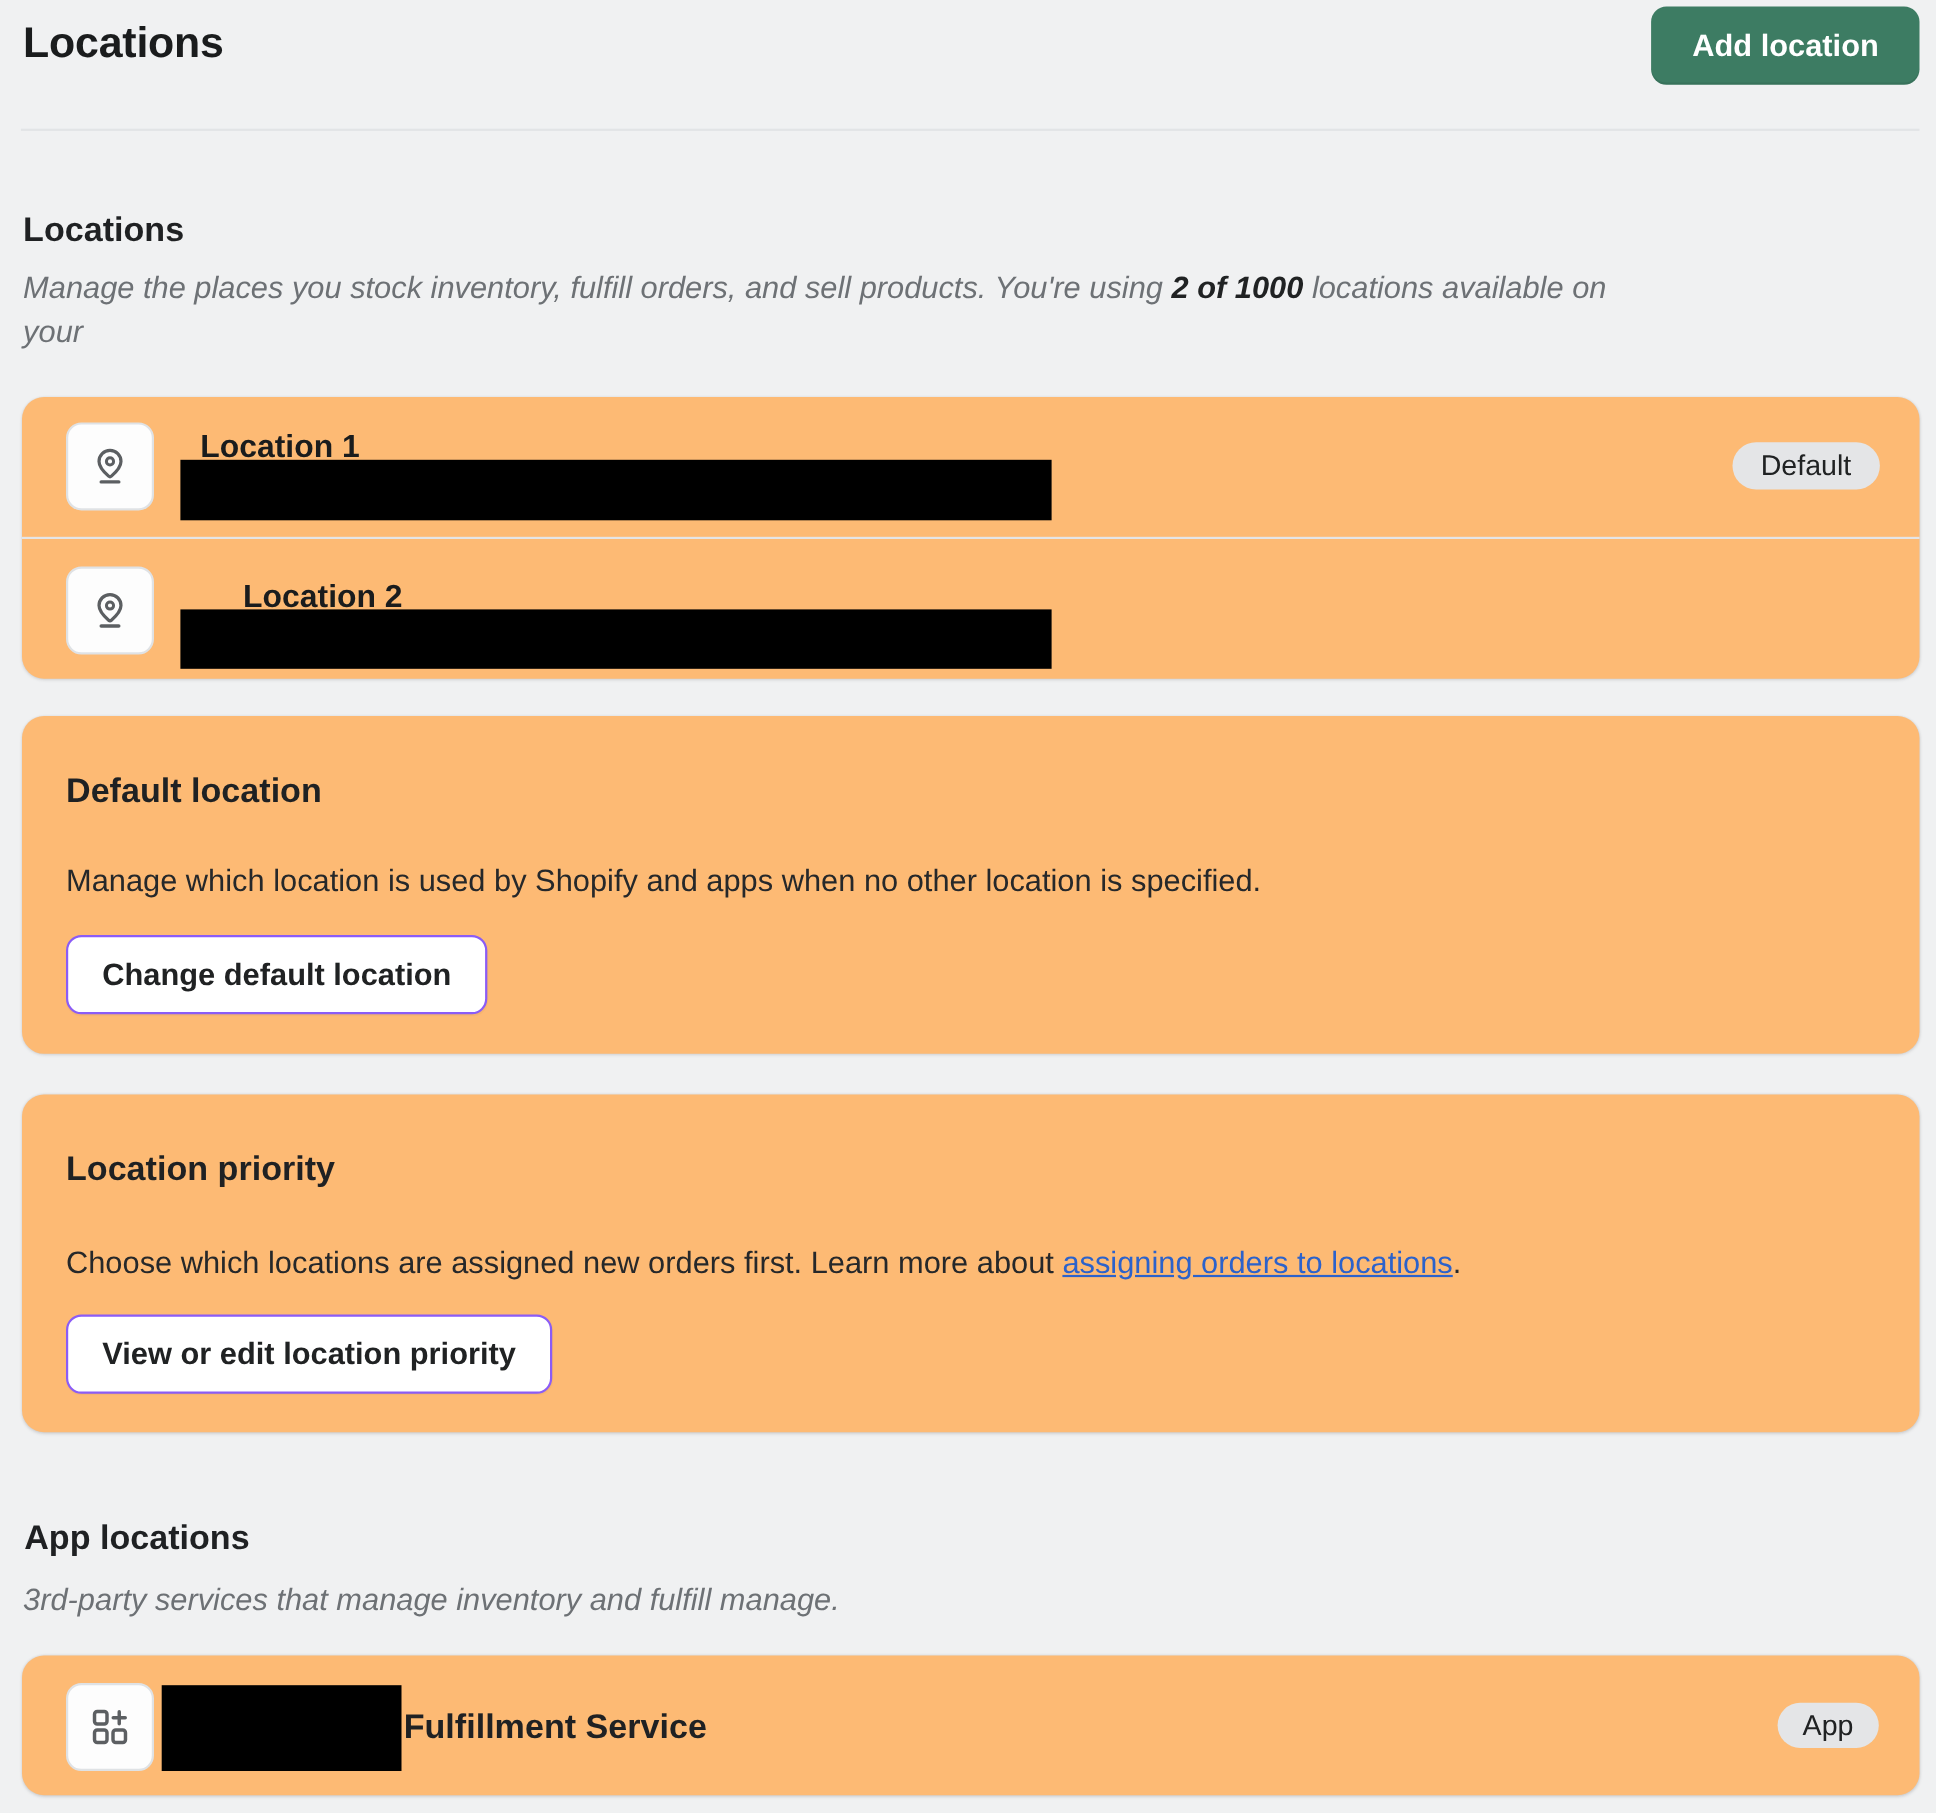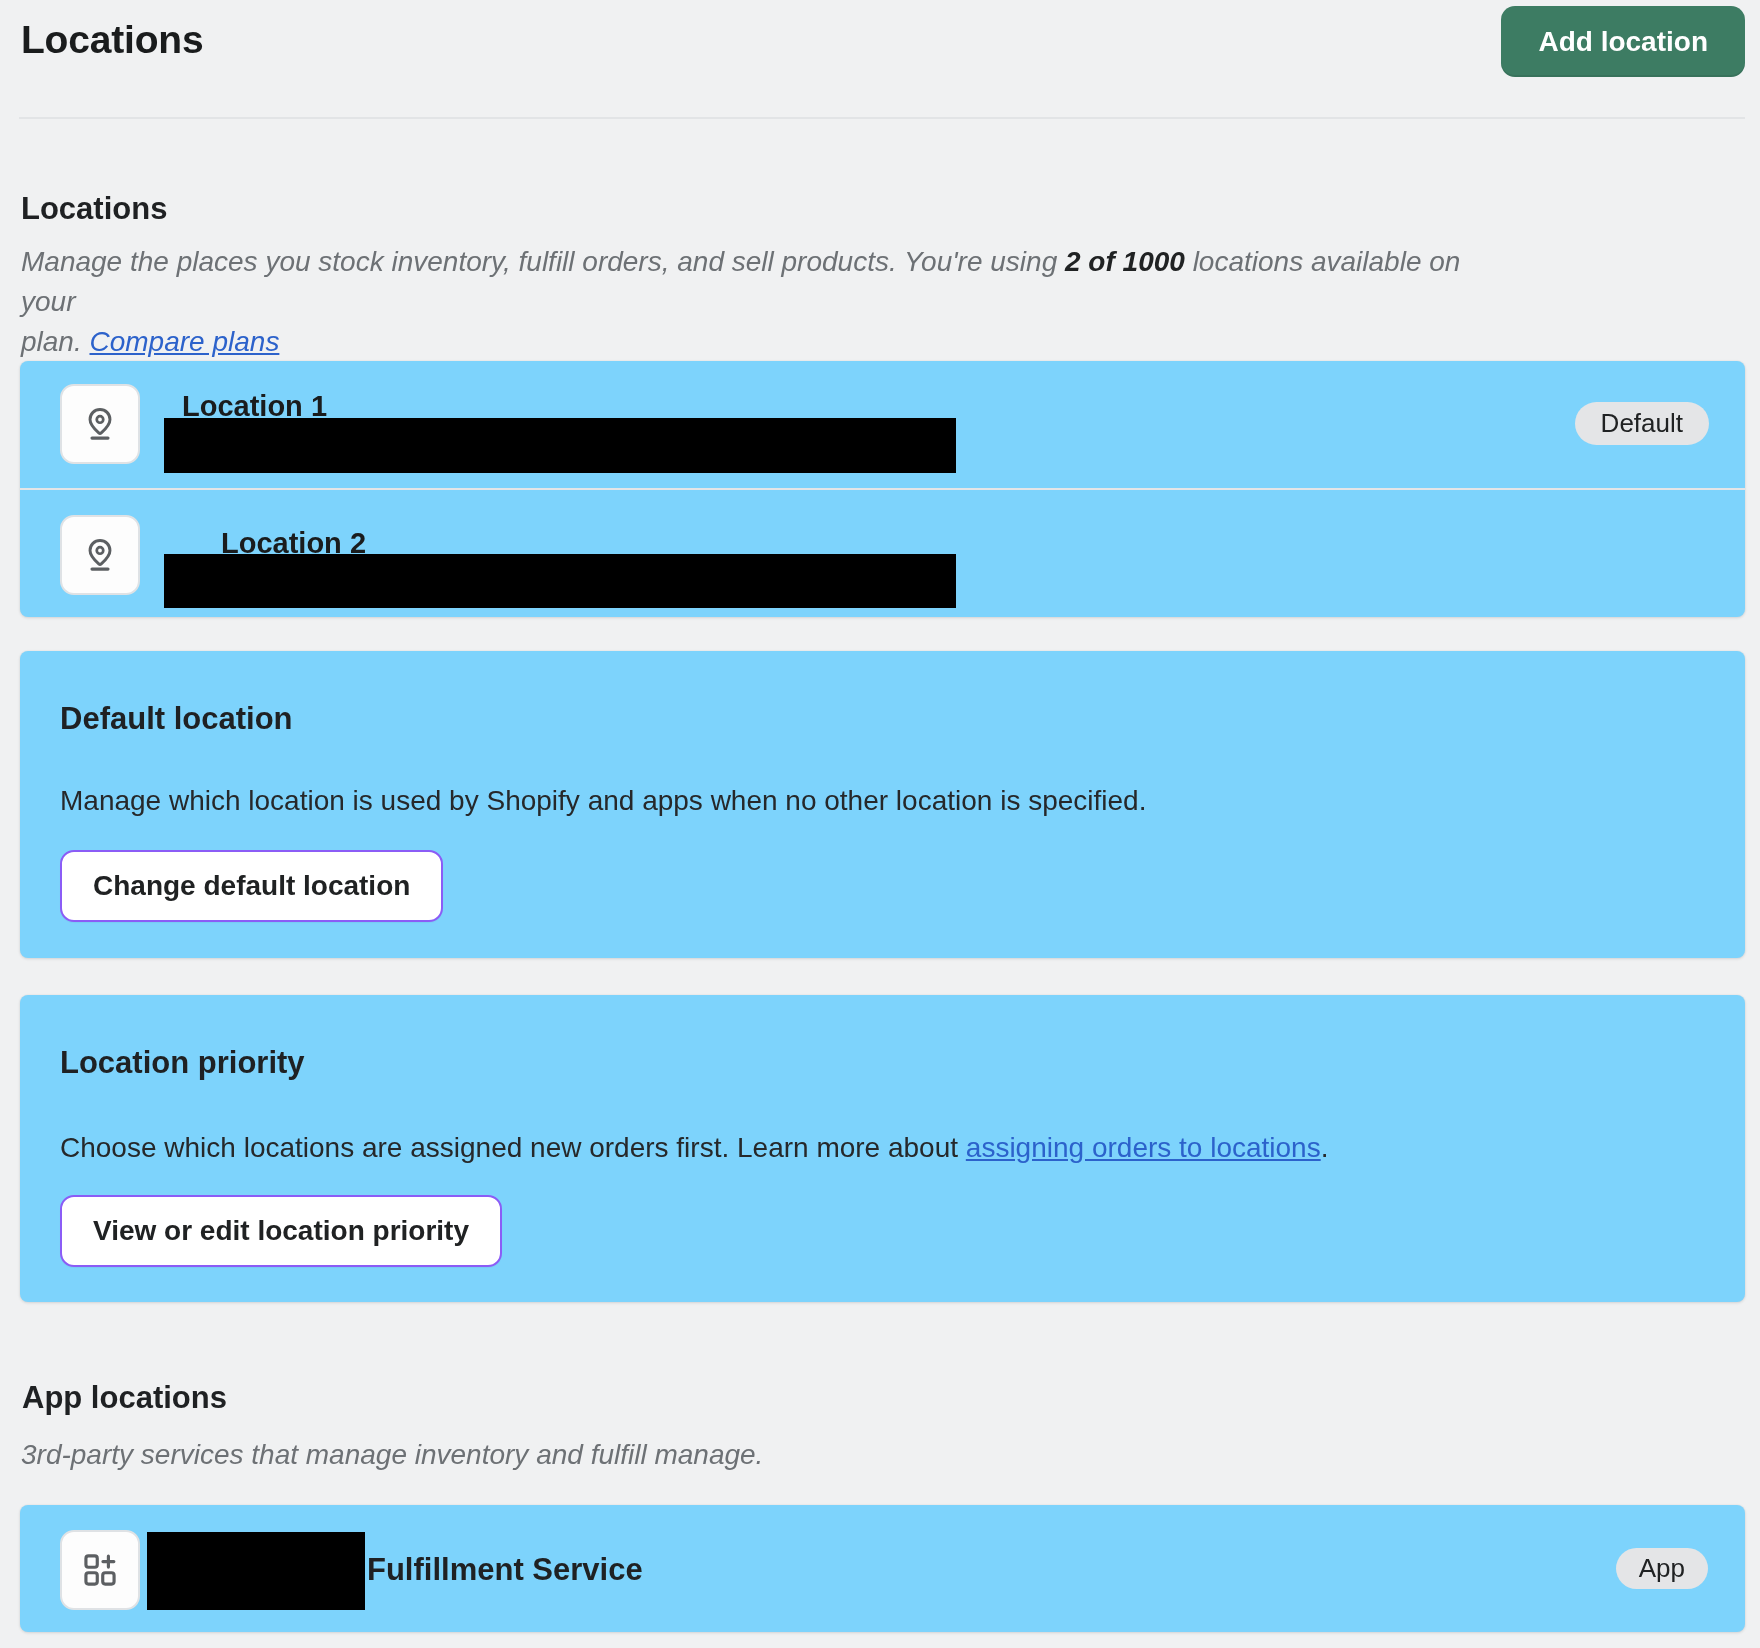--- a/index.html
+++ b/index.html
@@ -17,21 +17,21 @@
   }
 
   .header-divider { position:absolute; top:117px; left:19px; right:15px; height:2px; background:#e2e4e6; }
 
   .section-heading { position:absolute; font-size:31px; font-weight:700; color:#1f2123; }
   .section-desc { position:absolute; font-size:28px; line-height:40px; color:#6d7175;font-style:italic; }
   .section-desc .bold { font-weight:700; color:#202223; }
 
   a.link, .link { color:#2c62cb; text-decoration:underline; cursor:pointer; }
 
-  .card { position:absolute; left:20px; width:1725px; background:#7dd3fc; border-radius:8px;
+  .card { position:absolute; left:20px; width:1725px; background:#fdba74; border-radius:20px;
           box-shadow:0 1px 3px rgba(31,33,36,.13), 0 0 2px rgba(31,33,36,.06); }
 
   .icon-box { position:absolute; width:80px; height:80px; background:#fdfdfd;
               border:2px solid #dfe2e5; border-radius:14px;
               display:flex; align-items:center; justify-content:center; }
   .icon-box svg { display:block; }
 
   .row-title { position:absolute; font-size:29px; font-weight:700; color:#1a1c1d; }
   .redacted { position:absolute; background:#000000; }
 
@@ -59,21 +59,20 @@
 
 <div class="page">
 
   <div class="page-title">Locations</div>
   <button class="btn-primary">Add location</button>
   <div class="header-divider"></div>
 
   <div class="section-heading" style="left:21px; top:191px;">Locations</div>
   <div class="section-desc" style="left:21px; top:242px; width:1460px;">
     <div><span>Manage the places you stock inventory, fulfill orders, and sell products. You're using </span><span class="bold">2 of 1000</span><span> locations available on your</span></div>
-    <div><span>plan. </span><a class="link">Compare plans</a></div>
   </div>
 
   <div class="card" style="top:361px; height:256px;">
     <div style="position:absolute; left:0; top:0; right:0; height:127px;">
       <div class="icon-box" style="left:40px; top:23px;">
         <svg width="42" height="42" viewBox="0 0 20 20" fill="none">
           <path d="M10 3.1c-2.65 0-4.75 2.1-4.75 4.75 0 1.95 1.4 3.95 4.15 6.35a.92.92 0 0 0 1.2 0c2.75-2.4 4.15-4.4 4.15-6.35C14.75 5.2 12.65 3.1 10 3.1z" stroke="#5c5f62" stroke-width="1.4"></path>
           <circle cx="10" cy="7.85" r="1.55" stroke="#5c5f62" stroke-width="1.3"></circle>
           <path d="M6.2 16.7h7.6" stroke="#5c5f62" stroke-width="1.5" stroke-linecap="round"></path>
         </svg>

